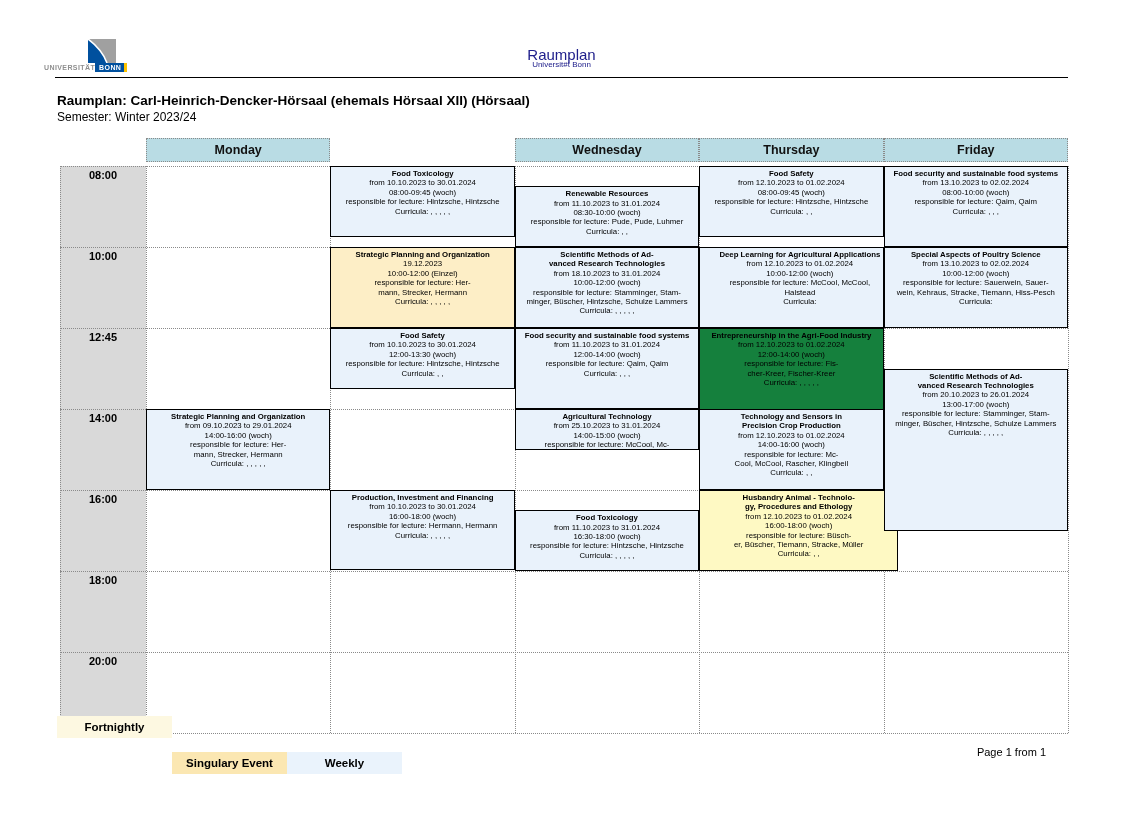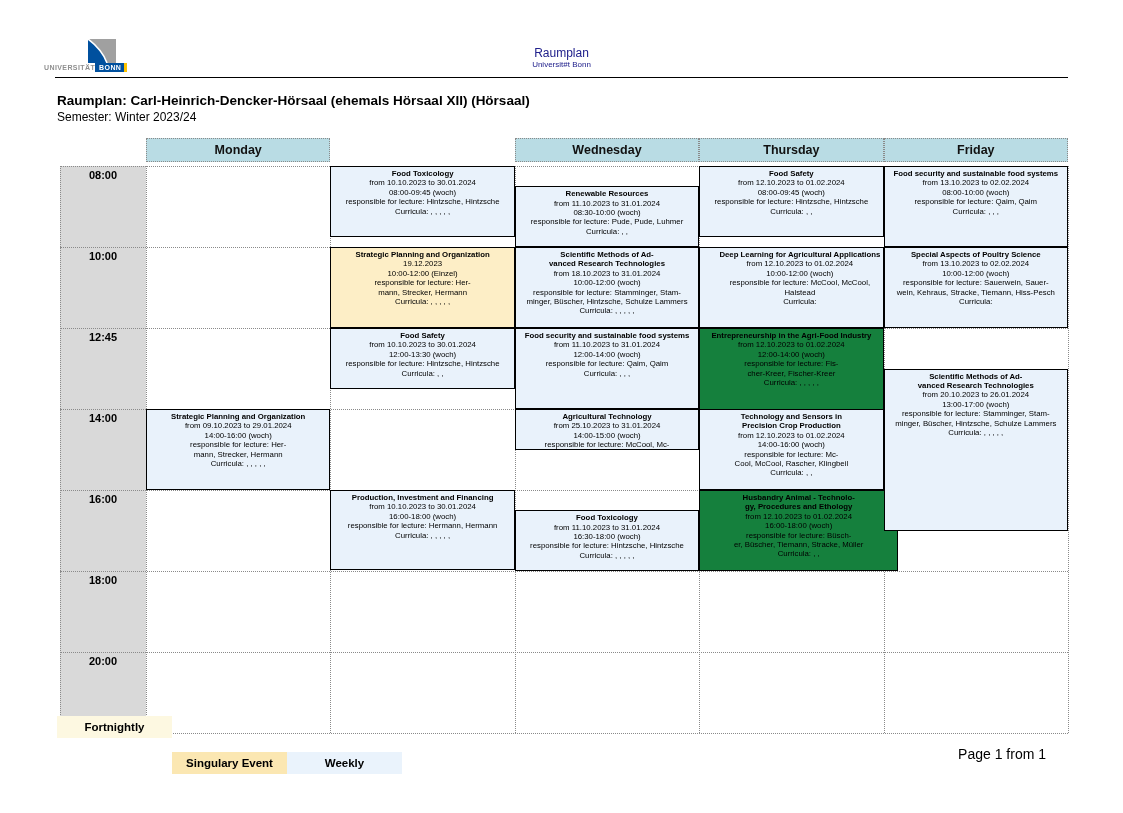--- a/index.html
+++ b/index.html
@@ -6,39 +6,39 @@
   #canvas{
     position:relative;width:1123px;height:813px;background:#ffffff;
     font-family:"Liberation Sans",sans-serif;overflow:hidden;margin:0 auto;
   }
   
   .logo{position:absolute;left:44px;top:38px;width:80px;height:38px;}
   .logo-icon{position:absolute;left:44px;top:1px;width:28px;height:24px;}
   .logo-text{position:absolute;left:0;top:26px;white-space:nowrap;font-size:7px;font-weight:bold;letter-spacing:.4px;}
   .logo-uni{color:#8f8f8f;}
   .logo-bonn{background:#00509e;color:#fff;padding:1px 3px 1px 4px;border-right:3px solid #fdc300;}
-  .doc-title{position:absolute;left:0;top:46px;width:1123px;text-align:center;color:#20208c;font-size:12px;}
+  .doc-title{position:absolute;left:0;top:46px;width:1123px;text-align:center;color:#20208c;font-size:15px;}
   .doc-subtitle{position:absolute;left:0;top:60px;width:1123px;text-align:center;color:#20208c;font-size:8px;}
   .header-rule{position:absolute;left:55px;top:77px;width:1013px;height:0;border-top:1.5px solid #000;}
   .page-title{position:absolute;left:57px;top:93px;font-size:13.5px;font-weight:bold;color:#000;white-space:nowrap;}
   .semester{position:absolute;left:57px;top:110px;font-size:12px;color:#000;}
   
   .band-cell{position:absolute;height:24px;background:#b9dce4;border:1px dotted #8a8a8a;box-sizing:border-box;
     font-size:12.5px;font-weight:bold;text-align:center;line-height:23px;color:#111;}
   .timecol{position:absolute;background:#d9d9d9;}
   .time-label{position:absolute;width:86px;text-align:center;font-size:11px;font-weight:bold;color:#000;}
   .hline{position:absolute;height:0;border-top:1px dotted #8a8a8a;}
   .vline{position:absolute;width:0;border-left:1px dotted #8a8a8a;}
   .event{position:absolute;box-sizing:border-box;border:1.5px solid #000;overflow:hidden;
     padding:2px 2px 0 2px;text-align:center;font-size:7.8px;line-height:9.4px;color:#000;}
   .event .t{font-weight:bold;}
   
   .legend-item{position:absolute;height:22px;width:115px;box-sizing:border-box;text-align:center;
     font-size:11.5px;font-weight:bold;line-height:22px;color:#000;}
-  .page-info{position:absolute;top:746px;right:77px;font-size:14px;color:#000;}
+  .page-info{position:absolute;top:746px;right:77px;font-size:11px;color:#000;}
 </style>
 </head>
 <body>
 
 <div id="canvas">
 
   <div class="logo">
     <svg class="logo-icon" viewBox="0 0 28 24" width="28" height="24">
       <rect x="0" y="0" width="28" height="24" fill="#a0a0a0"></rect>
       <path d="M0,0 C8,6 15,13 19,24 L0,24 Z" fill="#00509e"></path>
@@ -182,21 +182,21 @@
       </div>
       <div class="event" style="left: 699.2px; top: 409px; width: 184.4px; height: 81px; background: rgb(233, 242, 251);">
         <div class="t">Technology and Sensors in</div>
         <div class="t">Precision Crop Production</div>
         <div>from 12.10.2023 to 01.02.2024</div>
         <div>14:00-16:00 (woch)</div>
         <div>responsible for lecture: Mc-</div>
         <div>Cool, McCool, Rascher, Klingbeil</div>
         <div>Curricula:  ,  ,</div>
       </div>
-      <div class="event" style="left: 699.2px; top: 490px; width: 199px; height: 81px; background: #15803d;">
+      <div class="event" style="left: 699.2px; top: 490px; width: 199px; height: 81px; background: #fef9c3;">
         <div class="t">Husbandry Animal - Technolo-</div>
         <div class="t">gy, Procedures and Ethology</div>
         <div>from 12.10.2023 to 01.02.2024</div>
         <div>16:00-18:00 (woch)</div>
         <div>responsible for lecture: Büsch-</div>
         <div>er, Büscher, Tiemann, Stracke, Müller</div>
         <div>Curricula:  ,  ,</div>
       </div>
       <div class="event" style="left: 883.6px; top: 166px; width: 184.4px; height: 81px; background: rgb(233, 242, 251);">
         <div class="t">Food security and sustainable food systems</div>

